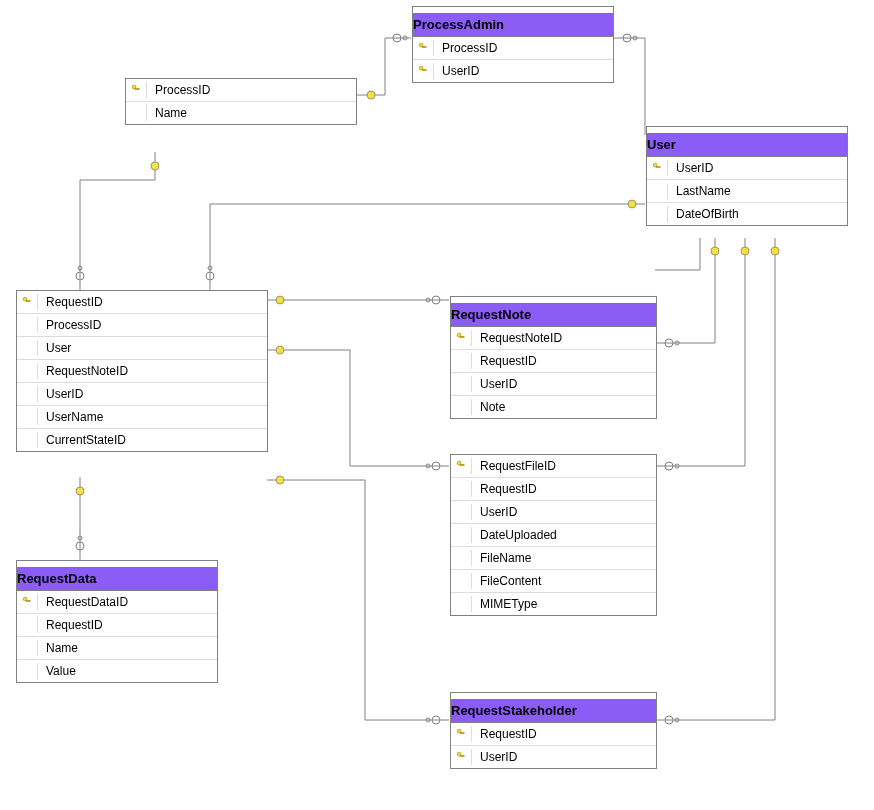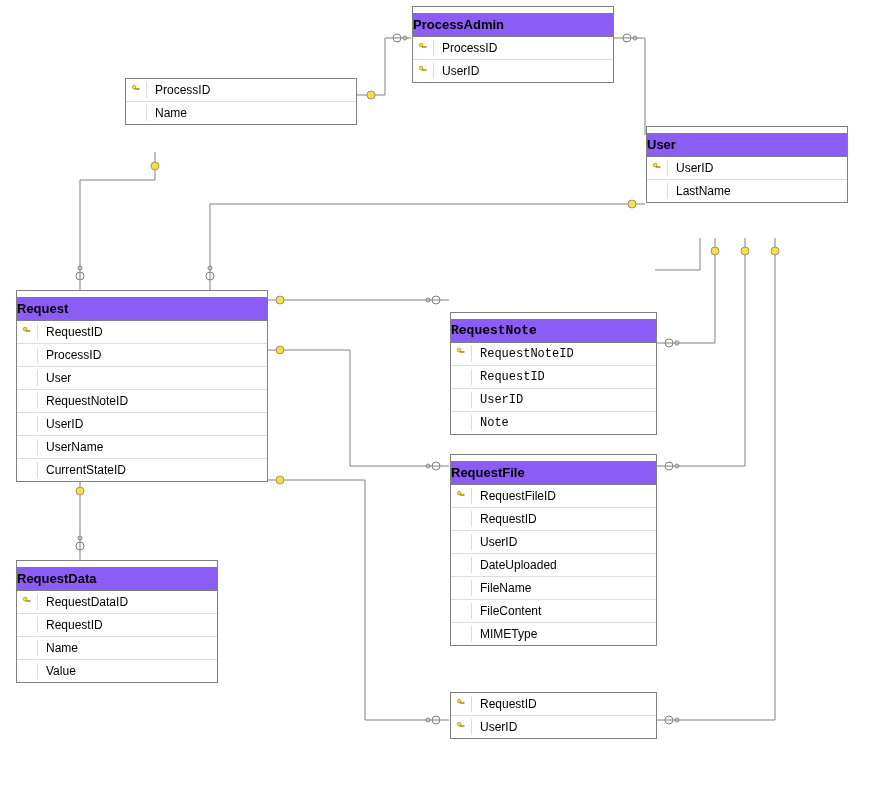--- a/index.html
+++ b/index.html
@@ -181,24 +181,27 @@
             <circle cx="5" cy="5" r="3" fill="#f7e03c" stroke="#a08000"></circle>
             <rect x="7" y="7" width="6" height="2" fill="#f7e03c" stroke="#a08000"></rect>
           </svg></span>
       </div>
       <span class="col-name">UserID</span>
     </div>
   <div class="table-row">
       <div class="key-col"></div>
       <span class="col-name">LastName</span>
     </div>
+  <div class="table-row">
+      <div class="key-col"></div>
+      <span class="col-name">DateOfBirth</span>
+    </div>
 </div>
 
 <div class="table-box" style="left:16px; top:290px; width:250px;">
-  <div class="table-header">Request</div>
   <div class="table-row">
       <div class="key-col">
         <span><svg class="key-icon" viewBox="0 0 16 16">
             <circle cx="5" cy="5" r="3" fill="#f7e03c" stroke="#a08000"></circle>
             <rect x="7" y="7" width="6" height="2" fill="#f7e03c" stroke="#a08000"></rect>
           </svg></span>
       </div>
       <span class="col-name">RequestID</span>
     </div>
   <div class="table-row">
@@ -220,21 +223,21 @@
   <div class="table-row">
       <div class="key-col"></div>
       <span class="col-name">UserName</span>
     </div>
   <div class="table-row">
       <div class="key-col"></div>
       <span class="col-name">CurrentStateID</span>
     </div>
 </div>
 
-<div class="table-box" style="left:450px; top:312px; width:205px;font-family:Liberation Mono, monospace;">
+<div class="table-box" style="left:450px; top:296px; width:205px;">
   <div class="table-header">RequestNote</div>
   <div class="table-row">
       <div class="key-col">
         <span><svg class="key-icon" viewBox="0 0 16 16">
             <circle cx="5" cy="5" r="3" fill="#f7e03c" stroke="#a08000"></circle>
             <rect x="7" y="7" width="6" height="2" fill="#f7e03c" stroke="#a08000"></rect>
           </svg></span>
       </div>
       <span class="col-name">RequestNoteID</span>
     </div>
@@ -246,21 +249,20 @@
       <div class="key-col"></div>
       <span class="col-name">UserID</span>
     </div>
   <div class="table-row">
       <div class="key-col"></div>
       <span class="col-name">Note</span>
     </div>
 </div>
 
 <div class="table-box" style="left:450px; top:454px; width:205px;">
-  <div class="table-header">RequestFile</div>
   <div class="table-row">
       <div class="key-col">
         <span><svg class="key-icon" viewBox="0 0 16 16">
             <circle cx="5" cy="5" r="3" fill="#f7e03c" stroke="#a08000"></circle>
             <rect x="7" y="7" width="6" height="2" fill="#f7e03c" stroke="#a08000"></rect>
           </svg></span>
       </div>
       <span class="col-name">RequestFileID</span>
     </div>
   <div class="table-row">
@@ -308,20 +310,21 @@
       <div class="key-col"></div>
       <span class="col-name">Name</span>
     </div>
   <div class="table-row">
       <div class="key-col"></div>
       <span class="col-name">Value</span>
     </div>
 </div>
 
 <div class="table-box" style="left:450px; top:692px; width:205px;">
+  <div class="table-header">RequestStakeholder</div>
   <div class="table-row">
       <div class="key-col">
         <span><svg class="key-icon" viewBox="0 0 16 16">
             <circle cx="5" cy="5" r="3" fill="#f7e03c" stroke="#a08000"></circle>
             <rect x="7" y="7" width="6" height="2" fill="#f7e03c" stroke="#a08000"></rect>
           </svg></span>
       </div>
       <span class="col-name">RequestID</span>
     </div>
   <div class="table-row">

